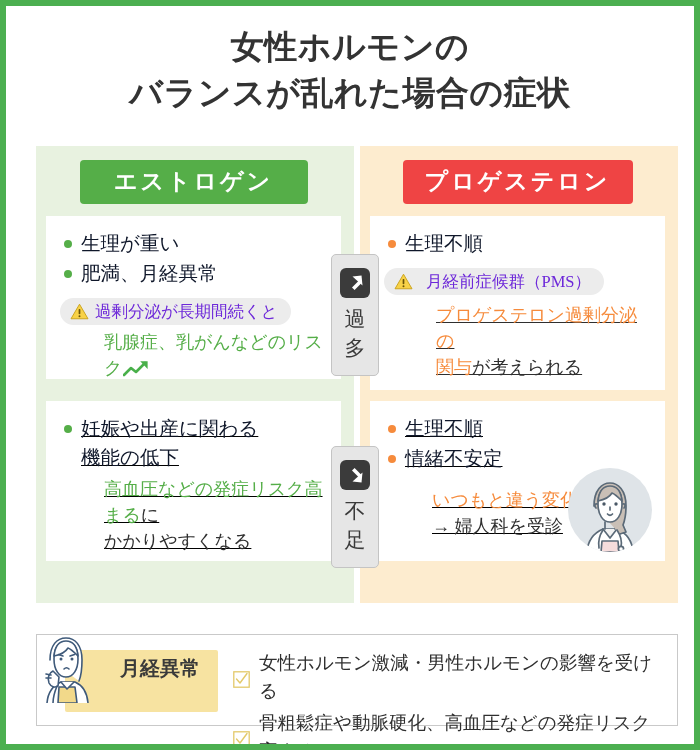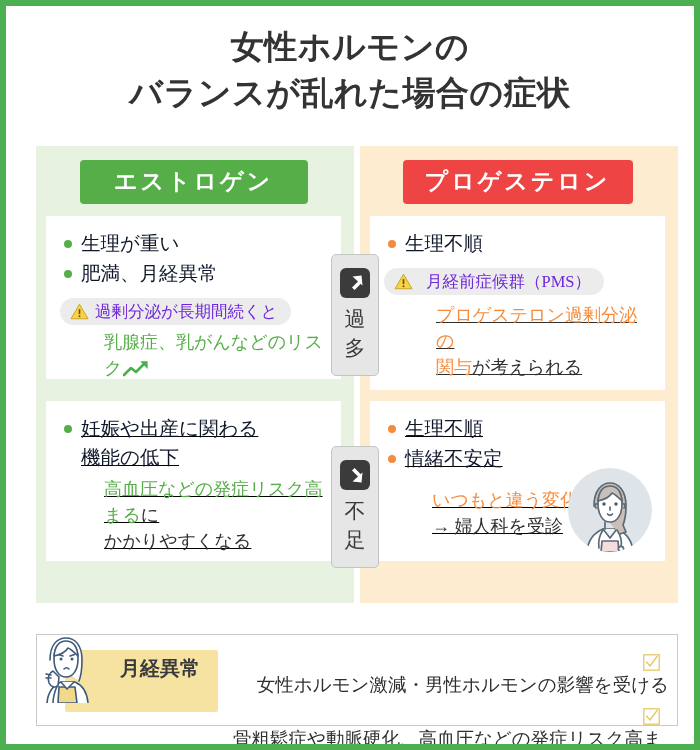--- a/index.html
+++ b/index.html
@@ -213,23 +213,22 @@
     height: 72px;
   }
   .checks {
     position: absolute;
     left: 196px;
     top: 14px;
     right: 8px;
   }
   .checkrow {
     display: flex;
-    align-items: flex-end;
+    align-items: center;
     margin-bottom: 4px;
-    flex-direction: column;
   }
   .checkrow .cbox {
     width: 17px; height: 17px; flex: none;
     margin-right: 9px;
     margin-top: 5px;
   }
   .checkrow .ctext {
     font-size: 18.5px;
     line-height: 28px;
     color: #2f2f2f;

